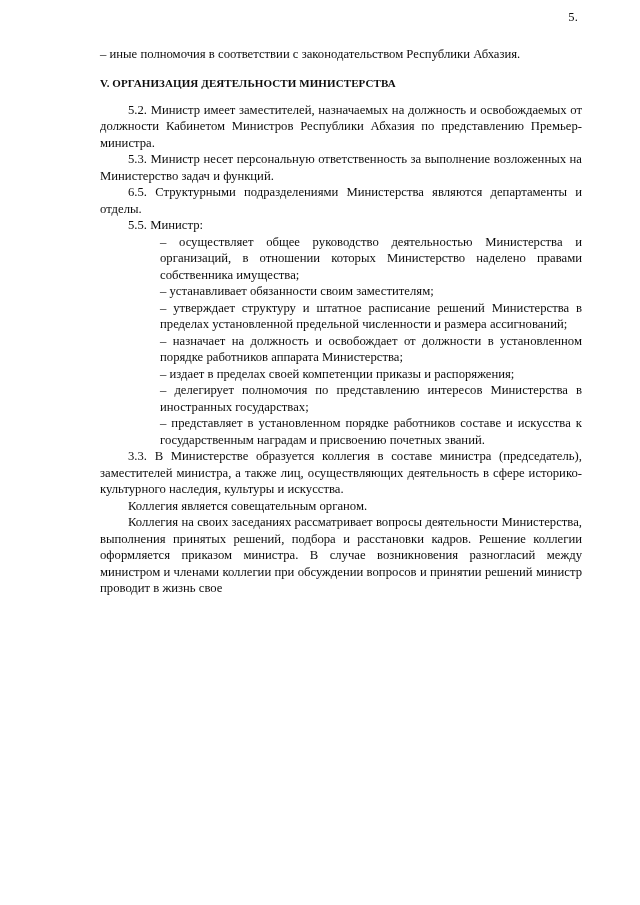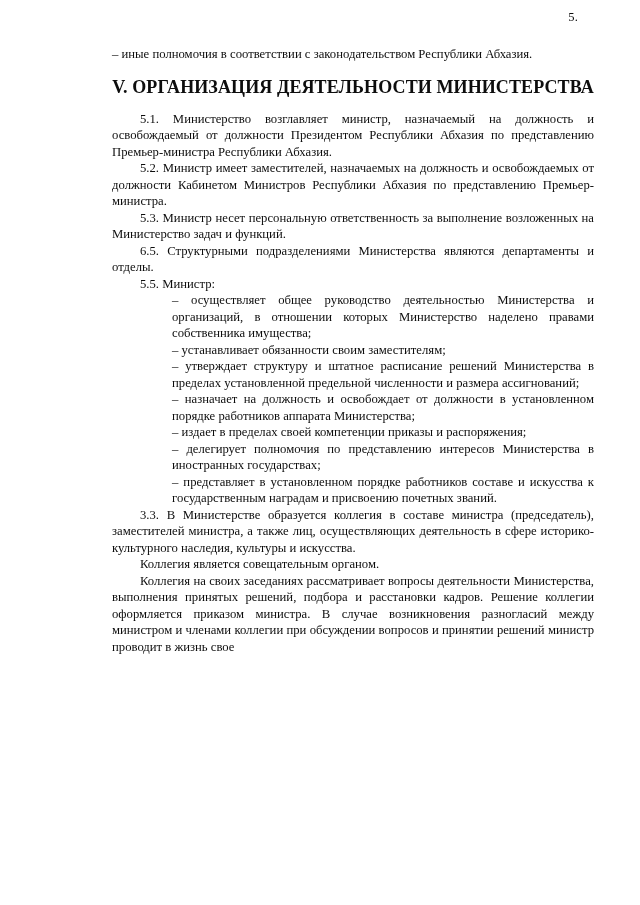--- a/index.html
+++ b/index.html
@@ -25,38 +25,38 @@
   .page-number {
     position: absolute;
     top: 10px;
     right: 62px;
     font-size: 12.5px;
     letter-spacing: 0.2px;
   }
   .body-text {
     position: absolute;
     top: 46px;
-    left: 112px;
+    left: 100px;
     width: 482px;
   }
   p {
     margin: 0;
     font-size: 12.7px;
     line-height: 1.30;
     text-align: justify;
     text-justify: inter-word;
     hyphens: none;
   }
   p.indent {
     text-indent: 28px;
   }
   p.center-heading {
-    text-align: center;
+    text-align: left;
     font-weight: bold;
-    font-size: 18px;
+    font-size: 11px;
     letter-spacing: 0.1px;
     margin-top: 13px;
     margin-bottom: 12px;
     text-indent: 0;
   }
   .dash-block {
     margin-left: 28px;
   }
   .dash-block p {
     text-indent: 0;
@@ -70,21 +70,20 @@
 <div class="page">
 
   <div class="page-number">5.</div>
 
   <div class="body-text">
 
     <p>– иные полномочия в соответствии с законодательством Республики Абхазия.</p>
 
     <p class="center-heading">V. ОРГАНИЗАЦИЯ ДЕЯТЕЛЬНОСТИ МИНИСТЕРСТВА</p>
 
-    <p class="indent">5.1. Министерство возглавляет министр, назначаемый на должность и освобождаемый от должности Президентом Республики Абхазия по представлению Премьер-министра Республики Абхазия.</p>
     <p class="indent">5.2. Министр имеет заместителей, назначаемых на должность и освобождаемых от должности Кабинетом Министров Республики Абхазия по представлению Премьер-министра.</p>
     <p class="indent">5.3. Министр несет персональную ответственность за выполнение возложенных на Министерство задач и функций.</p>
     <p class="indent">6.5. Структурными подразделениями Министерства являются департаменты и отделы.</p>
     <p class="indent">5.5. Министр:</p>
 
     <div class="dash-block">
       <p>– осуществляет общее руководство деятельностью Министерства и организаций, в отношении которых Министерство наделено правами собственника имущества;</p>
       <p>– устанавливает обязанности своим заместителям;</p>
       <p>– утверждает структуру и штатное расписание решений Министерства в пределах установленной предельной численности и размера ассигнований;</p>
       <p>– назначает на должность и освобождает от должности в установленном порядке работников аппарата Министерства;</p>

